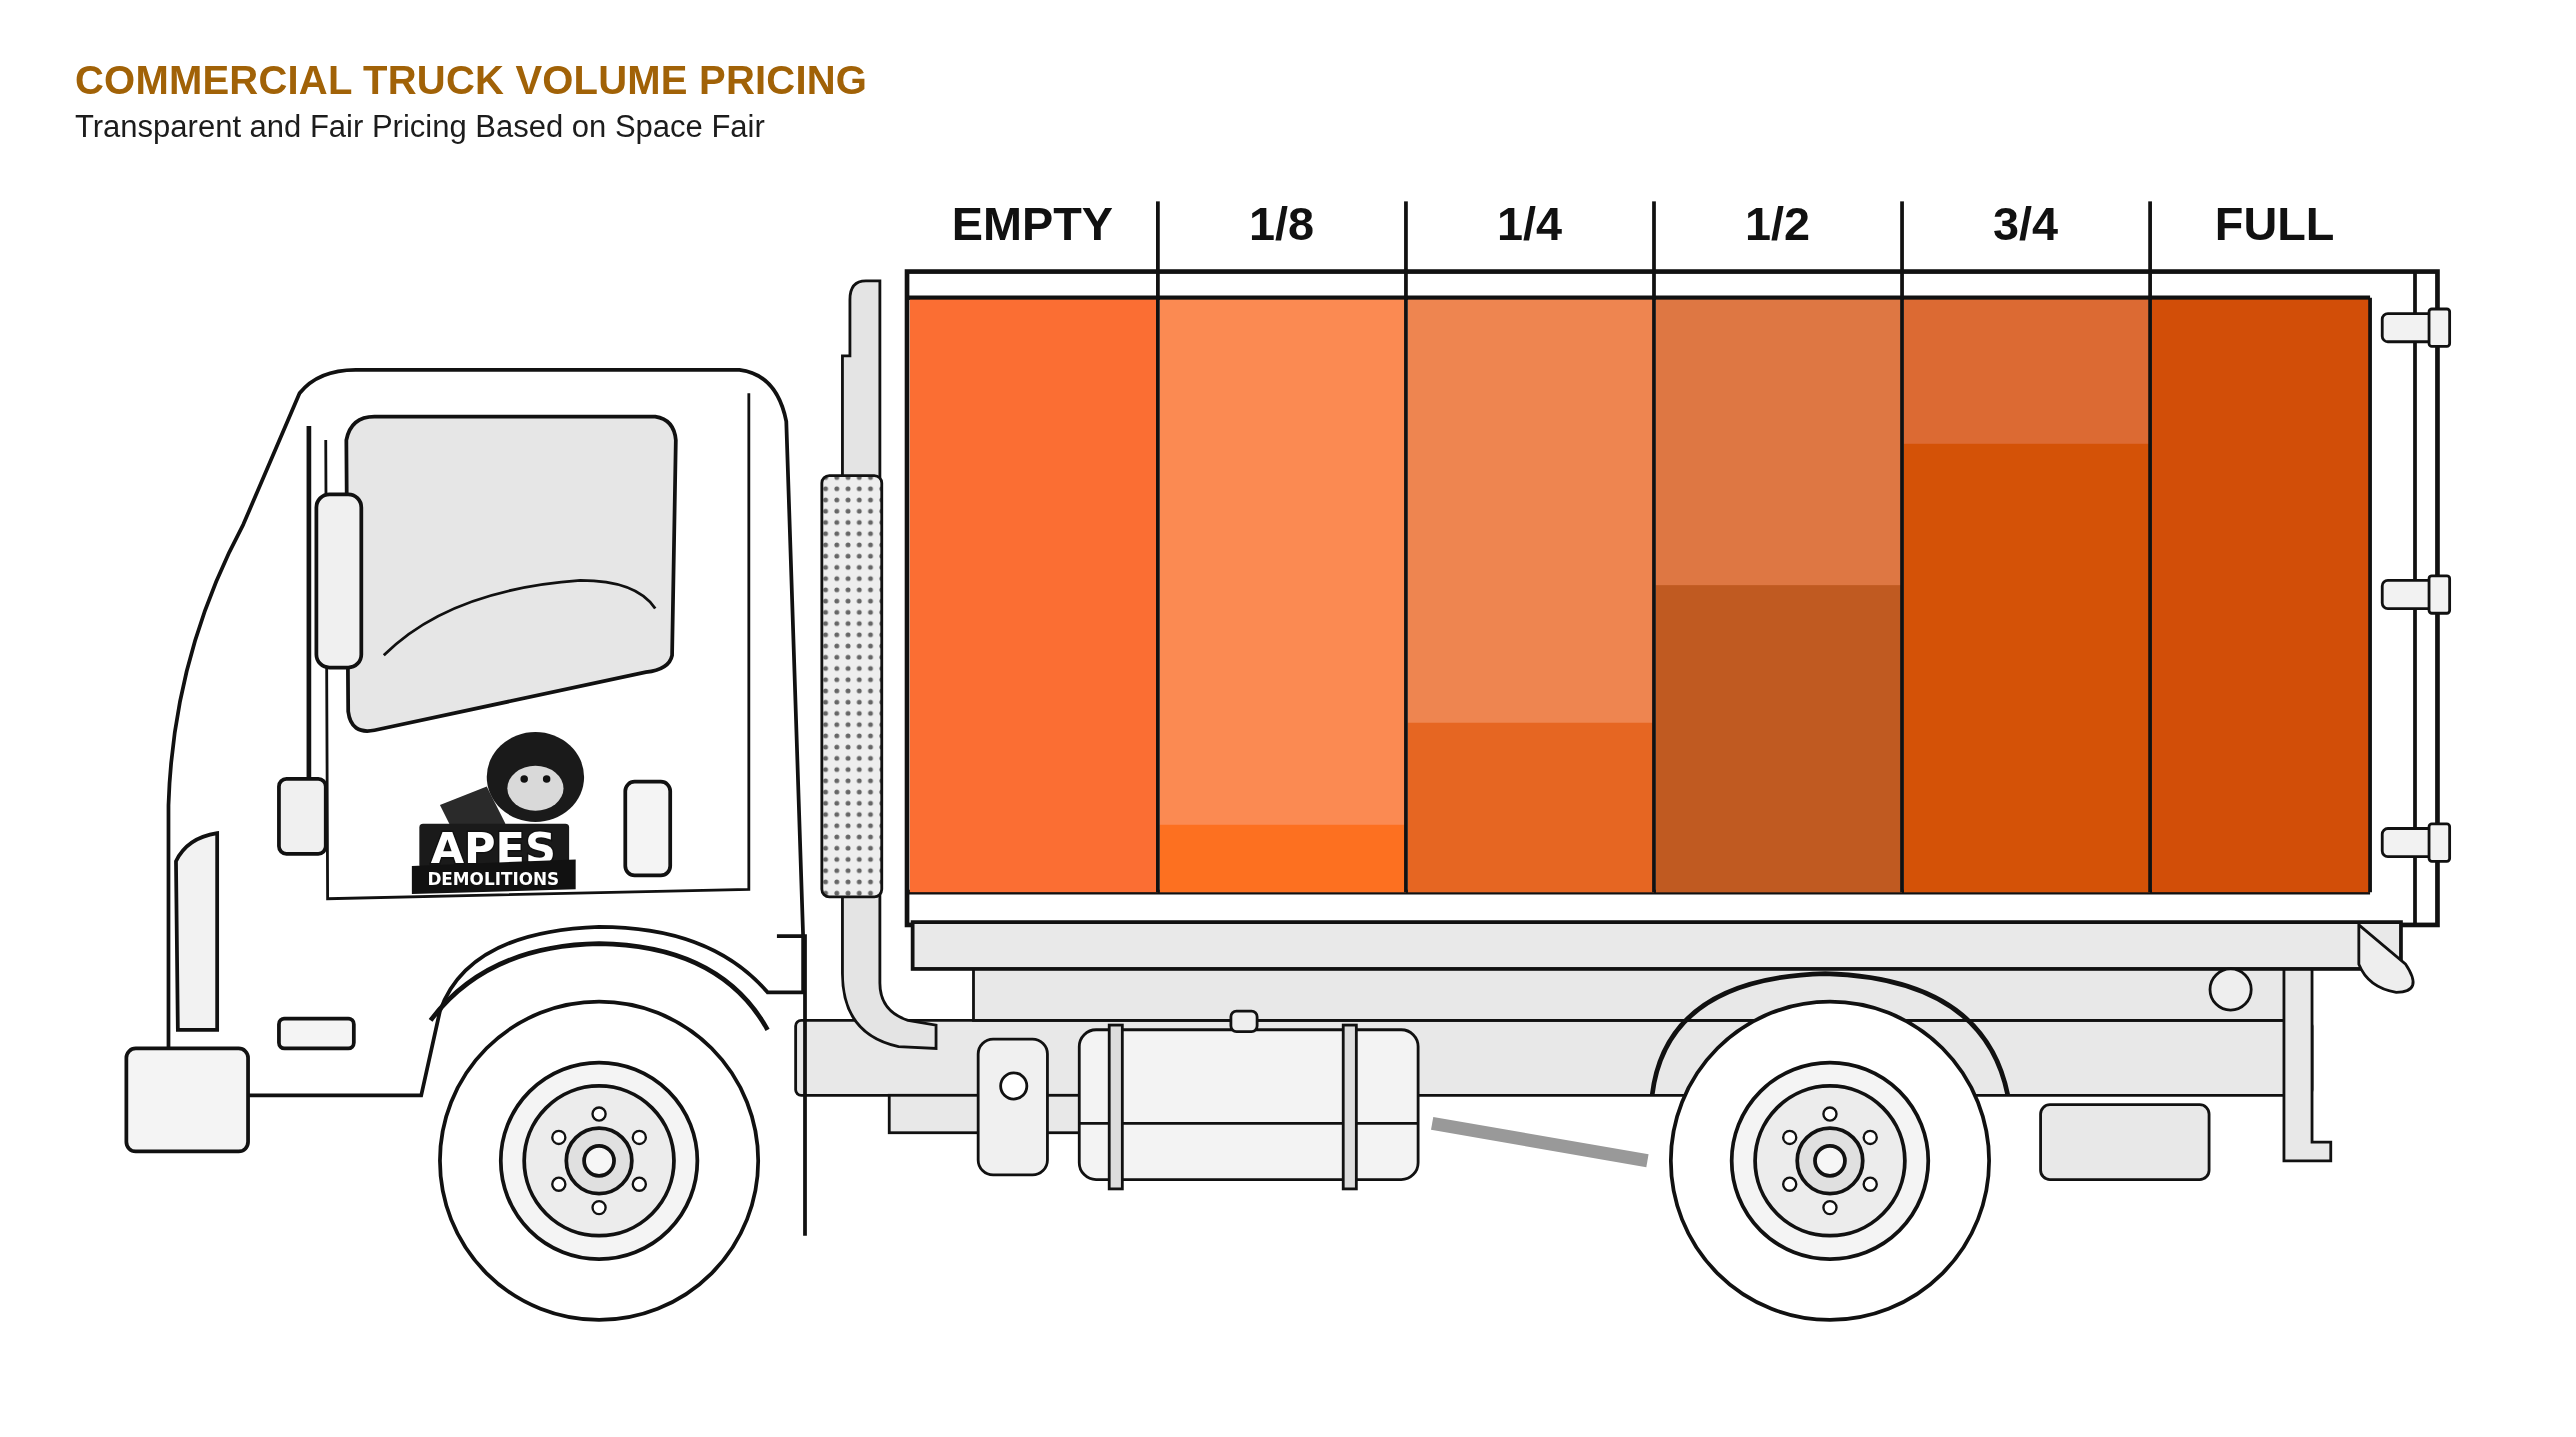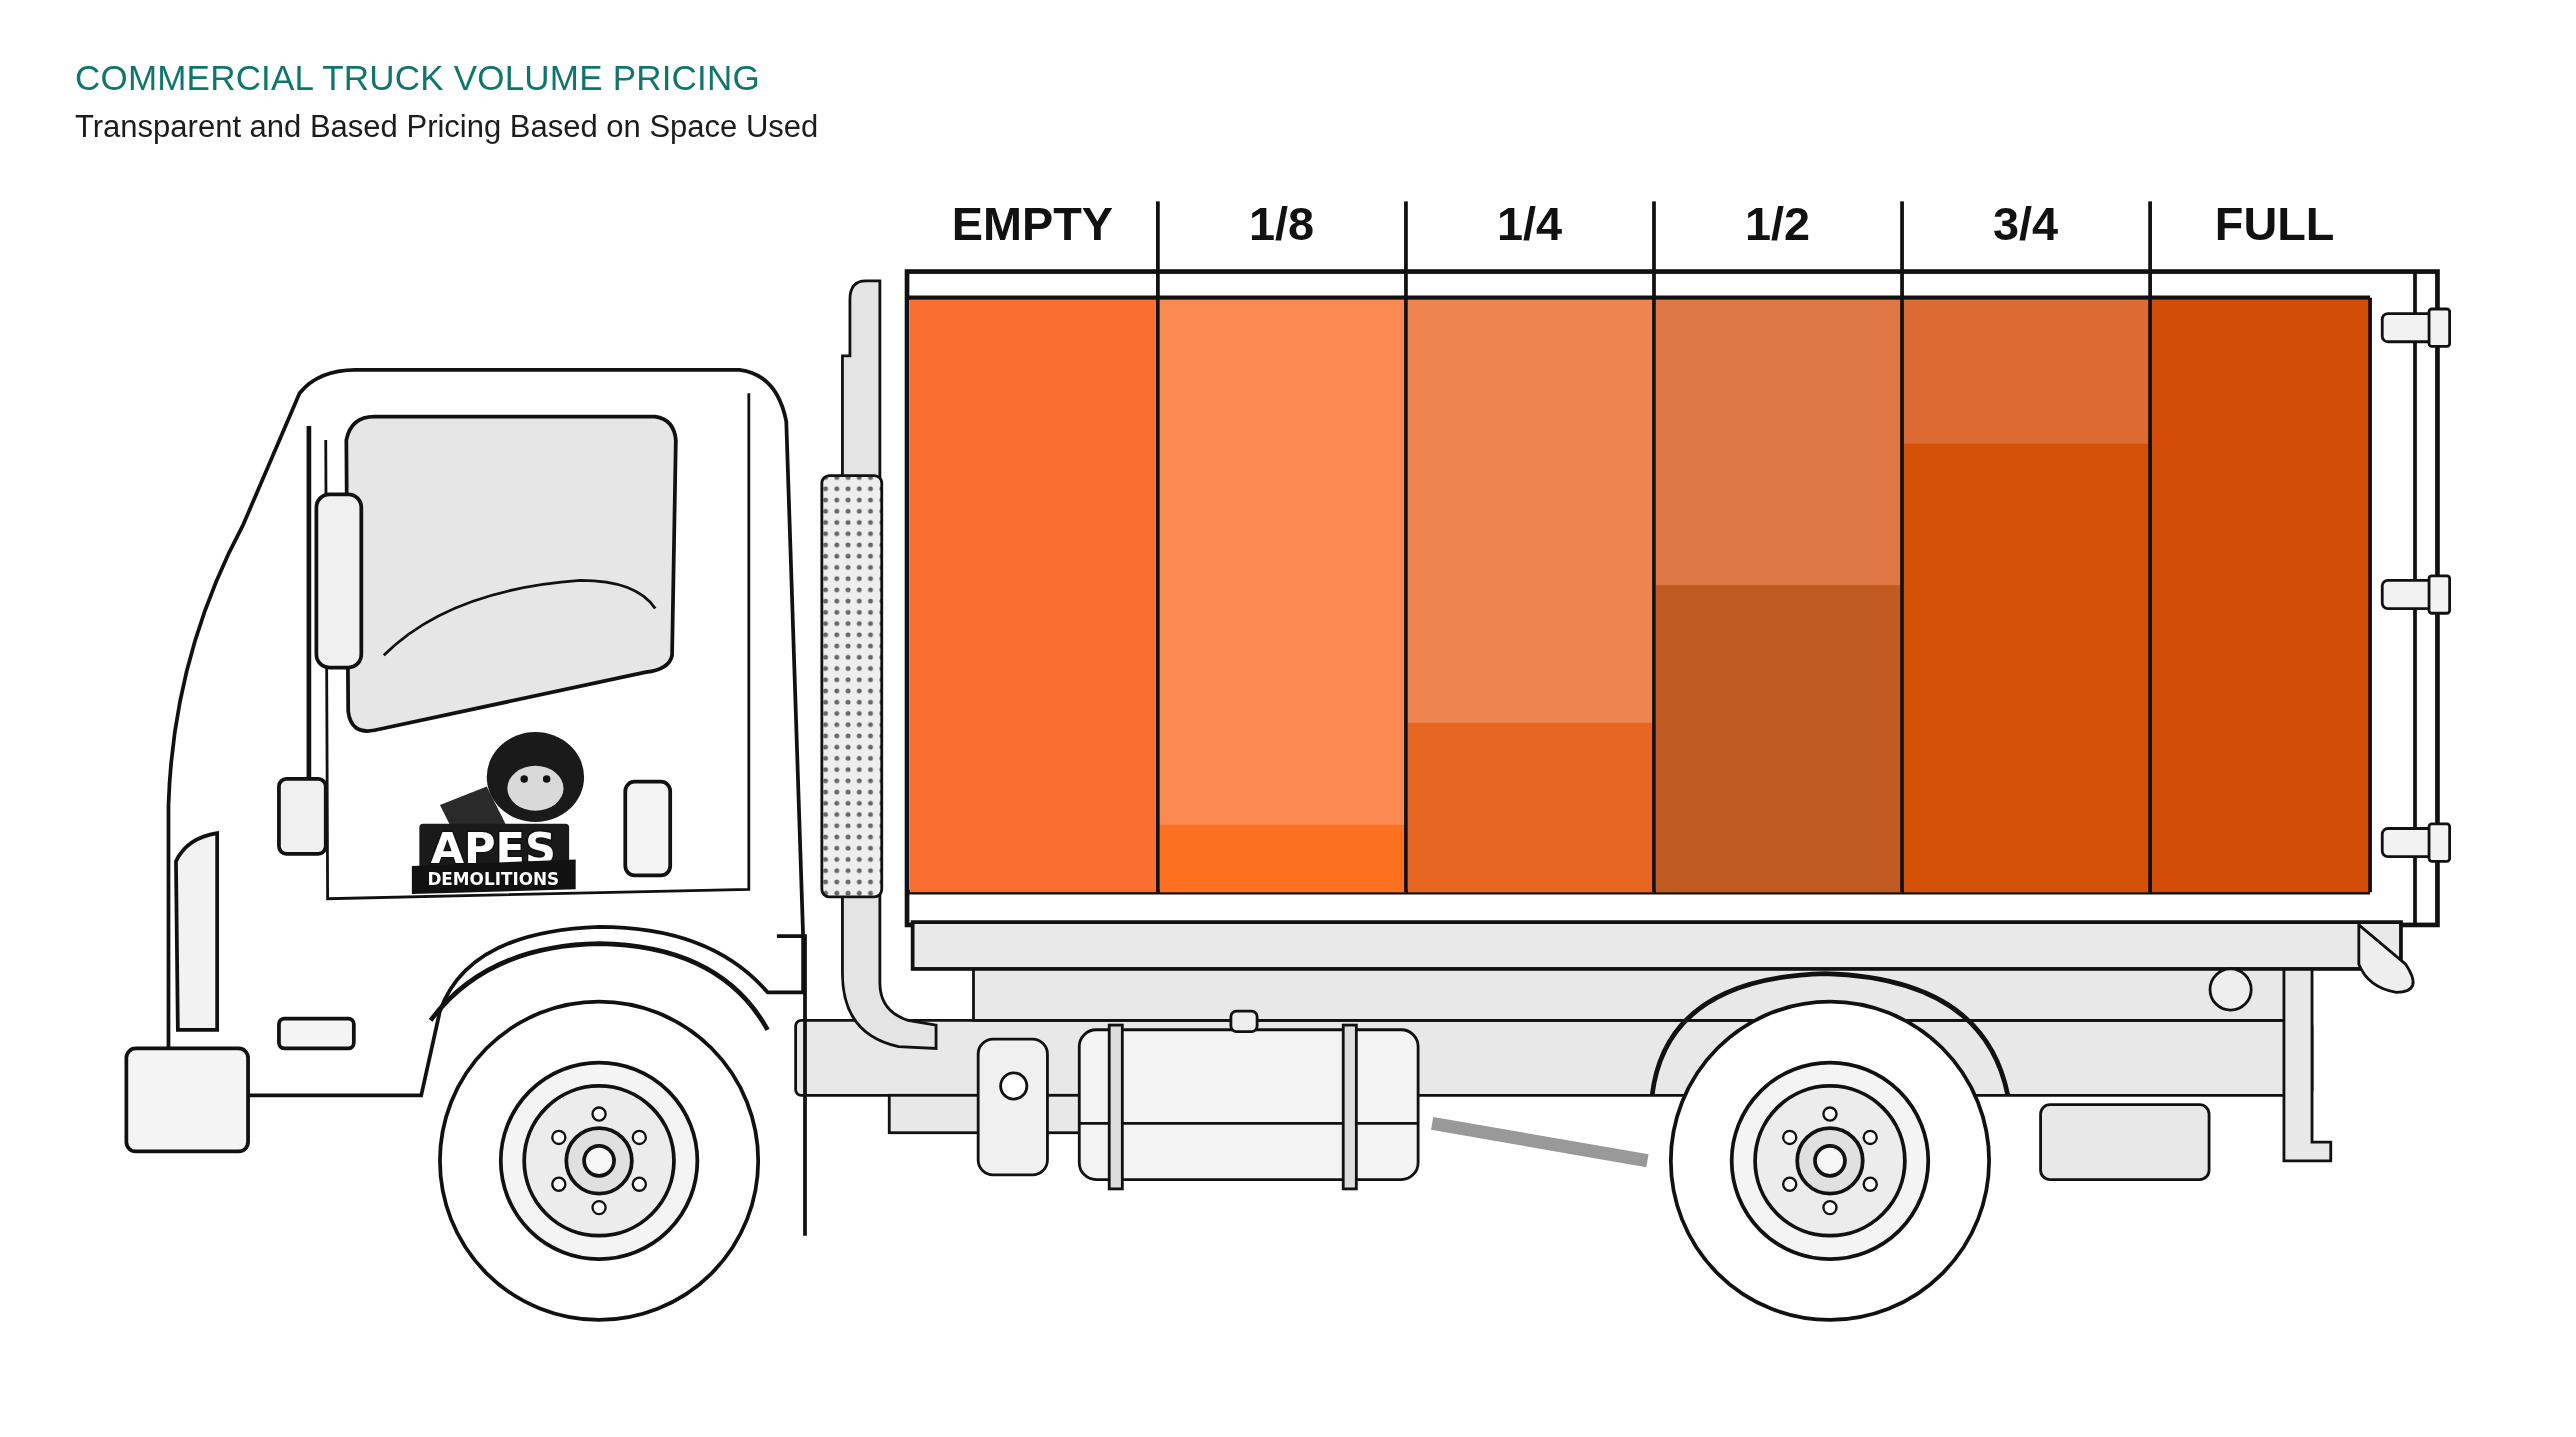--- a/index.html
+++ b/index.html
@@ -1,28 +1,28 @@
 <!DOCTYPE html>
 <html style="font-size:15px"><head>
 <meta charset="utf-8">
 <style>
   html, body { margin: 0; padding: 0; background: #ffffff; }
   body { width: 2576px; height: 1438px; position: relative; overflow: hidden; font-family: "Liberation Sans", sans-serif; }
-  .title { position: absolute; left: 75px; top: 58px; font-size: 35px; font-weight: 400; color: #0f766e; letter-spacing: 0.2px; }
+  .title { position: absolute; left: 75px; top: 58px; font-size: 40px; font-weight: 700; color: #a16207; letter-spacing: 0.2px; }
   .subtitle { position: absolute; left: 75px; top: 109px; font-size: 31px; color: #1c1c1c; }
   svg.stage { position: absolute; left: 0; top: 0; }
   .col-label { font-family: "Liberation Sans", sans-serif; font-weight: 700; font-size: 50px; fill: #111; text-anchor: middle; }
   .logo-big { font-family: "DejaVu Sans", sans-serif; font-weight: 700; font-size: 46px; fill: #fff; stroke: #111; stroke-width: 3; paint-order: stroke; text-anchor: middle; }
   .logo-small { font-family: "DejaVu Sans", sans-serif; font-weight: 700; font-size: 18px; fill: #fff; text-anchor: middle; }
 </style>
 </head>
 <body>
 
 <div class="title">COMMERCIAL TRUCK VOLUME PRICING</div>
-<div class="subtitle">Transparent and Based Pricing Based on Space Used</div>
+<div class="subtitle">Transparent and Fair Pricing Based on Space Fair</div>
 
 <svg class="stage" width="2576" height="1438" viewBox="0 0 2752 1536">
   <defs>
     <pattern id="perf" width="12" height="12" patternUnits="userSpaceOnUse">
       <rect width="12" height="12" fill="#eeeeee"></rect>
       <circle cx="6" cy="6" r="2.6" fill="#666"></circle>
     </pattern>
   </defs>
 
   <g stroke="#111" stroke-width="4">

